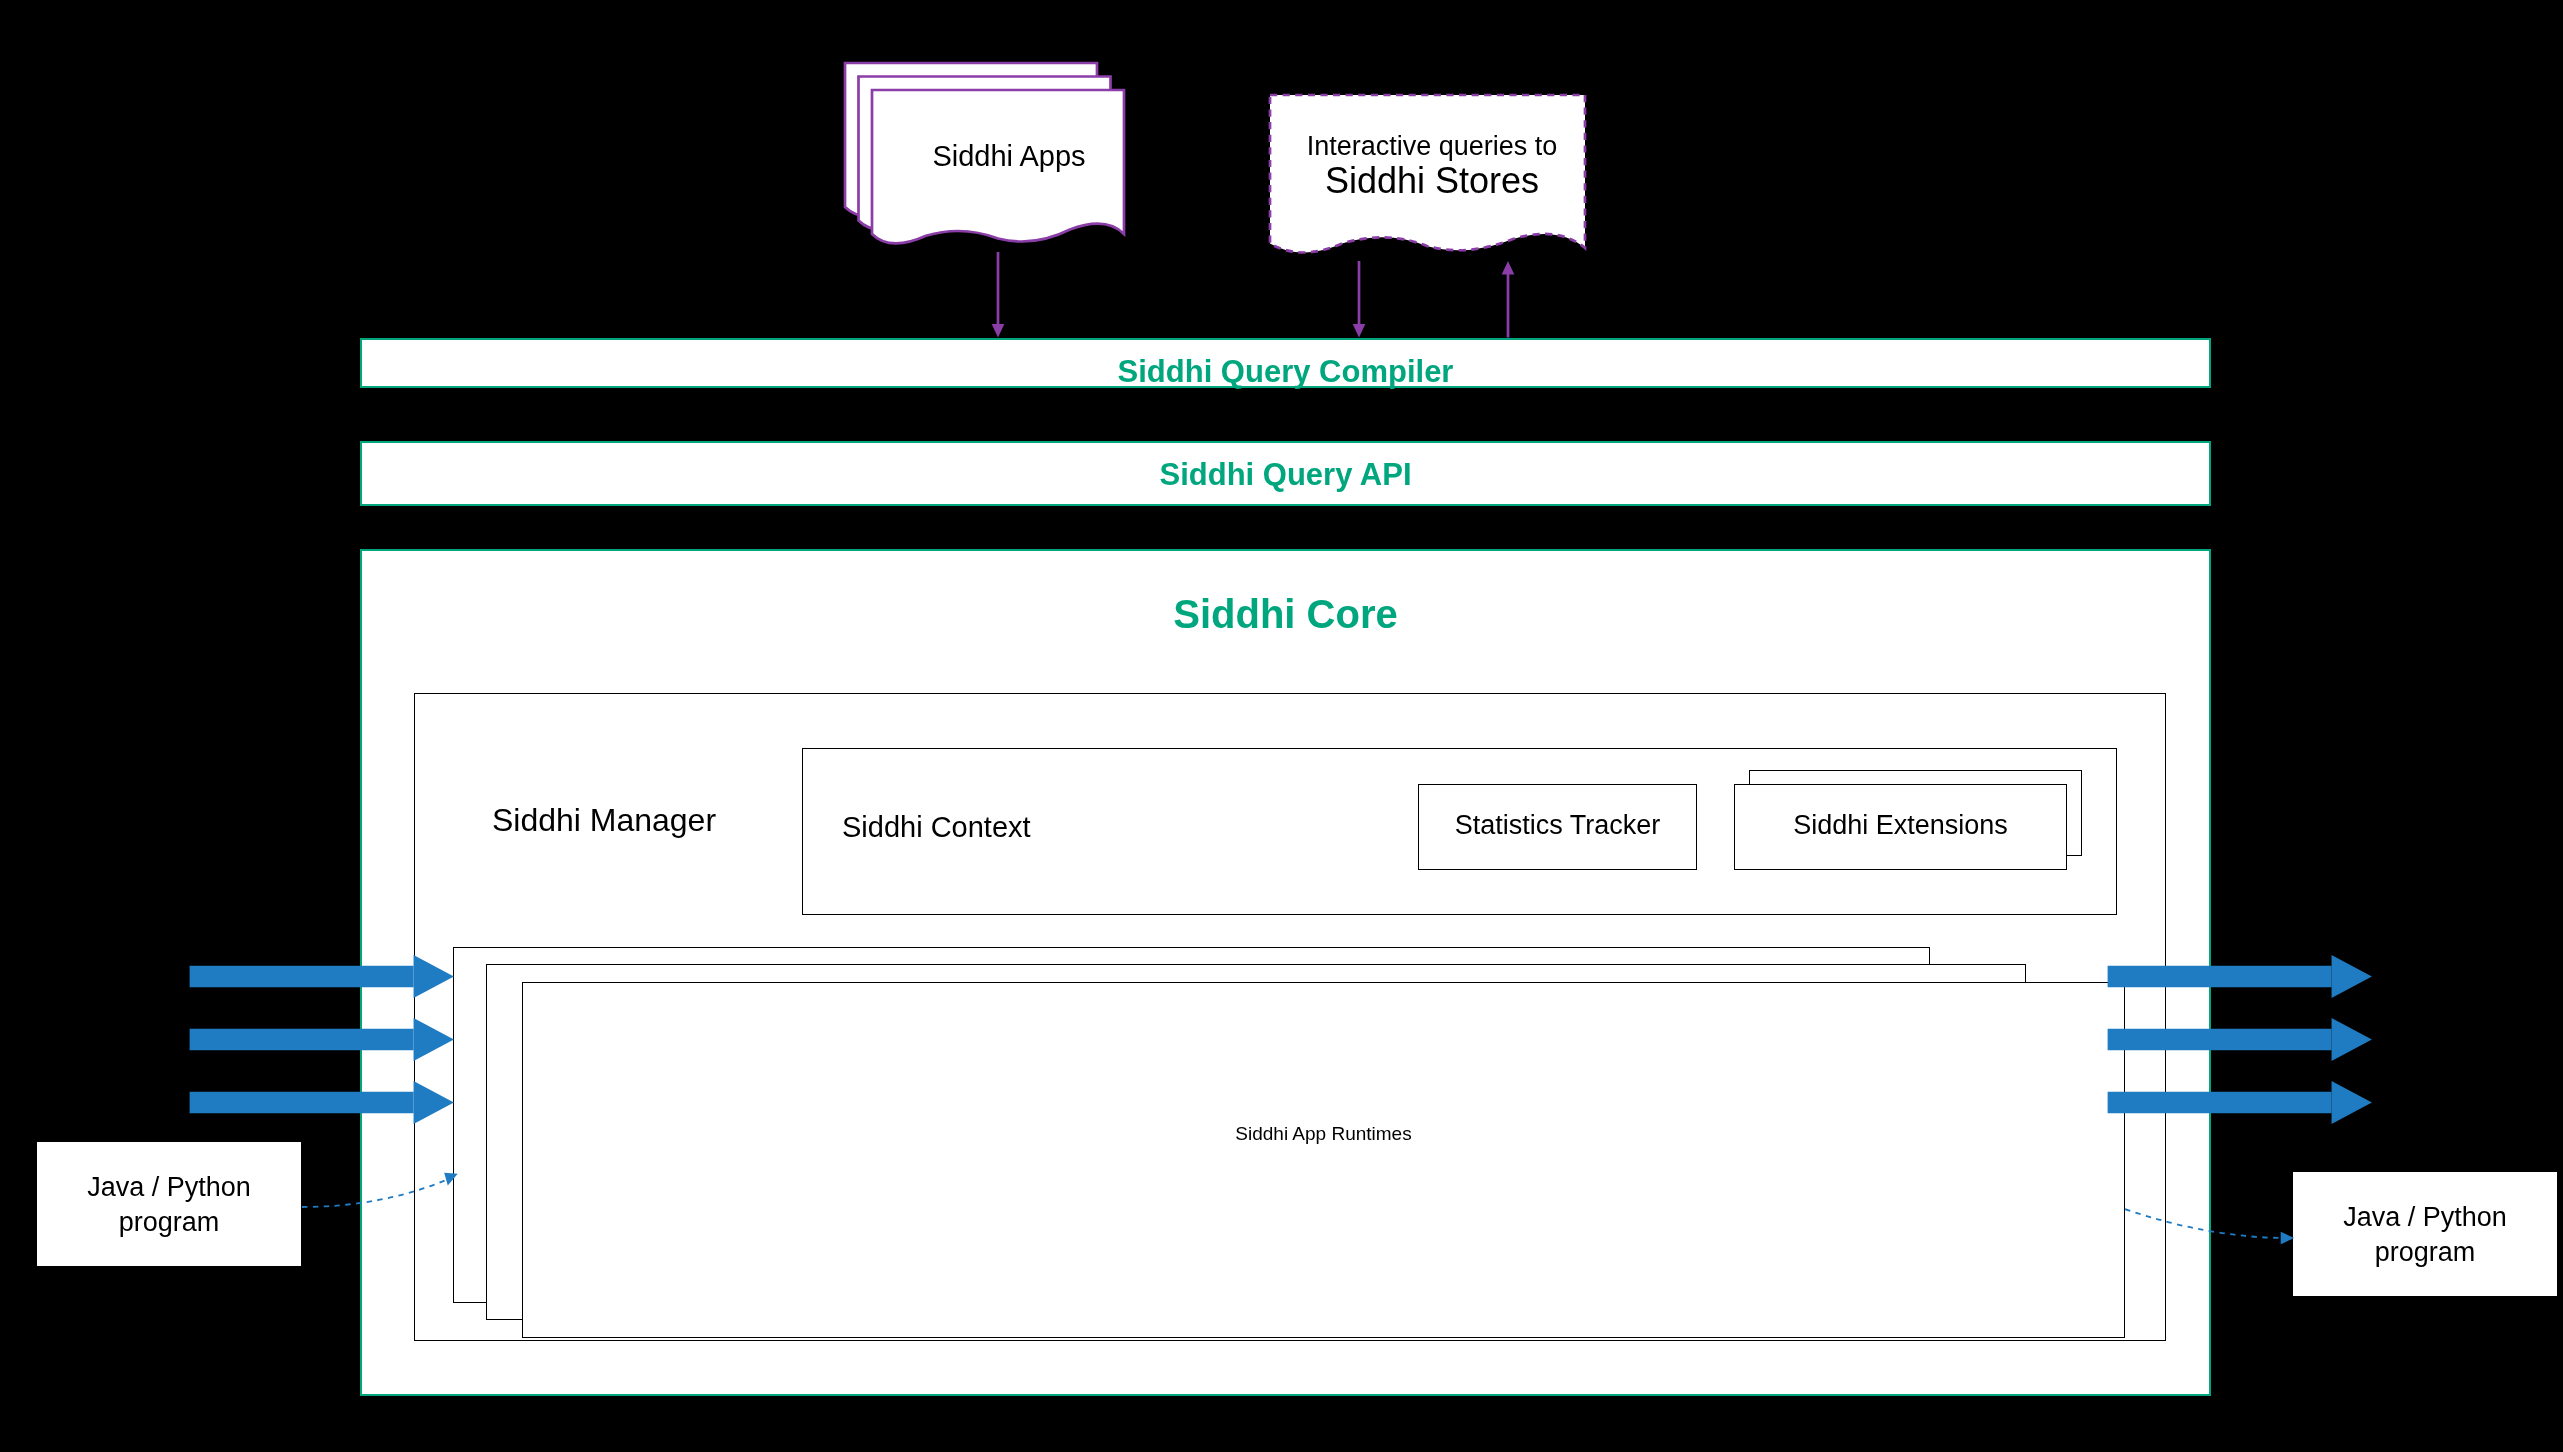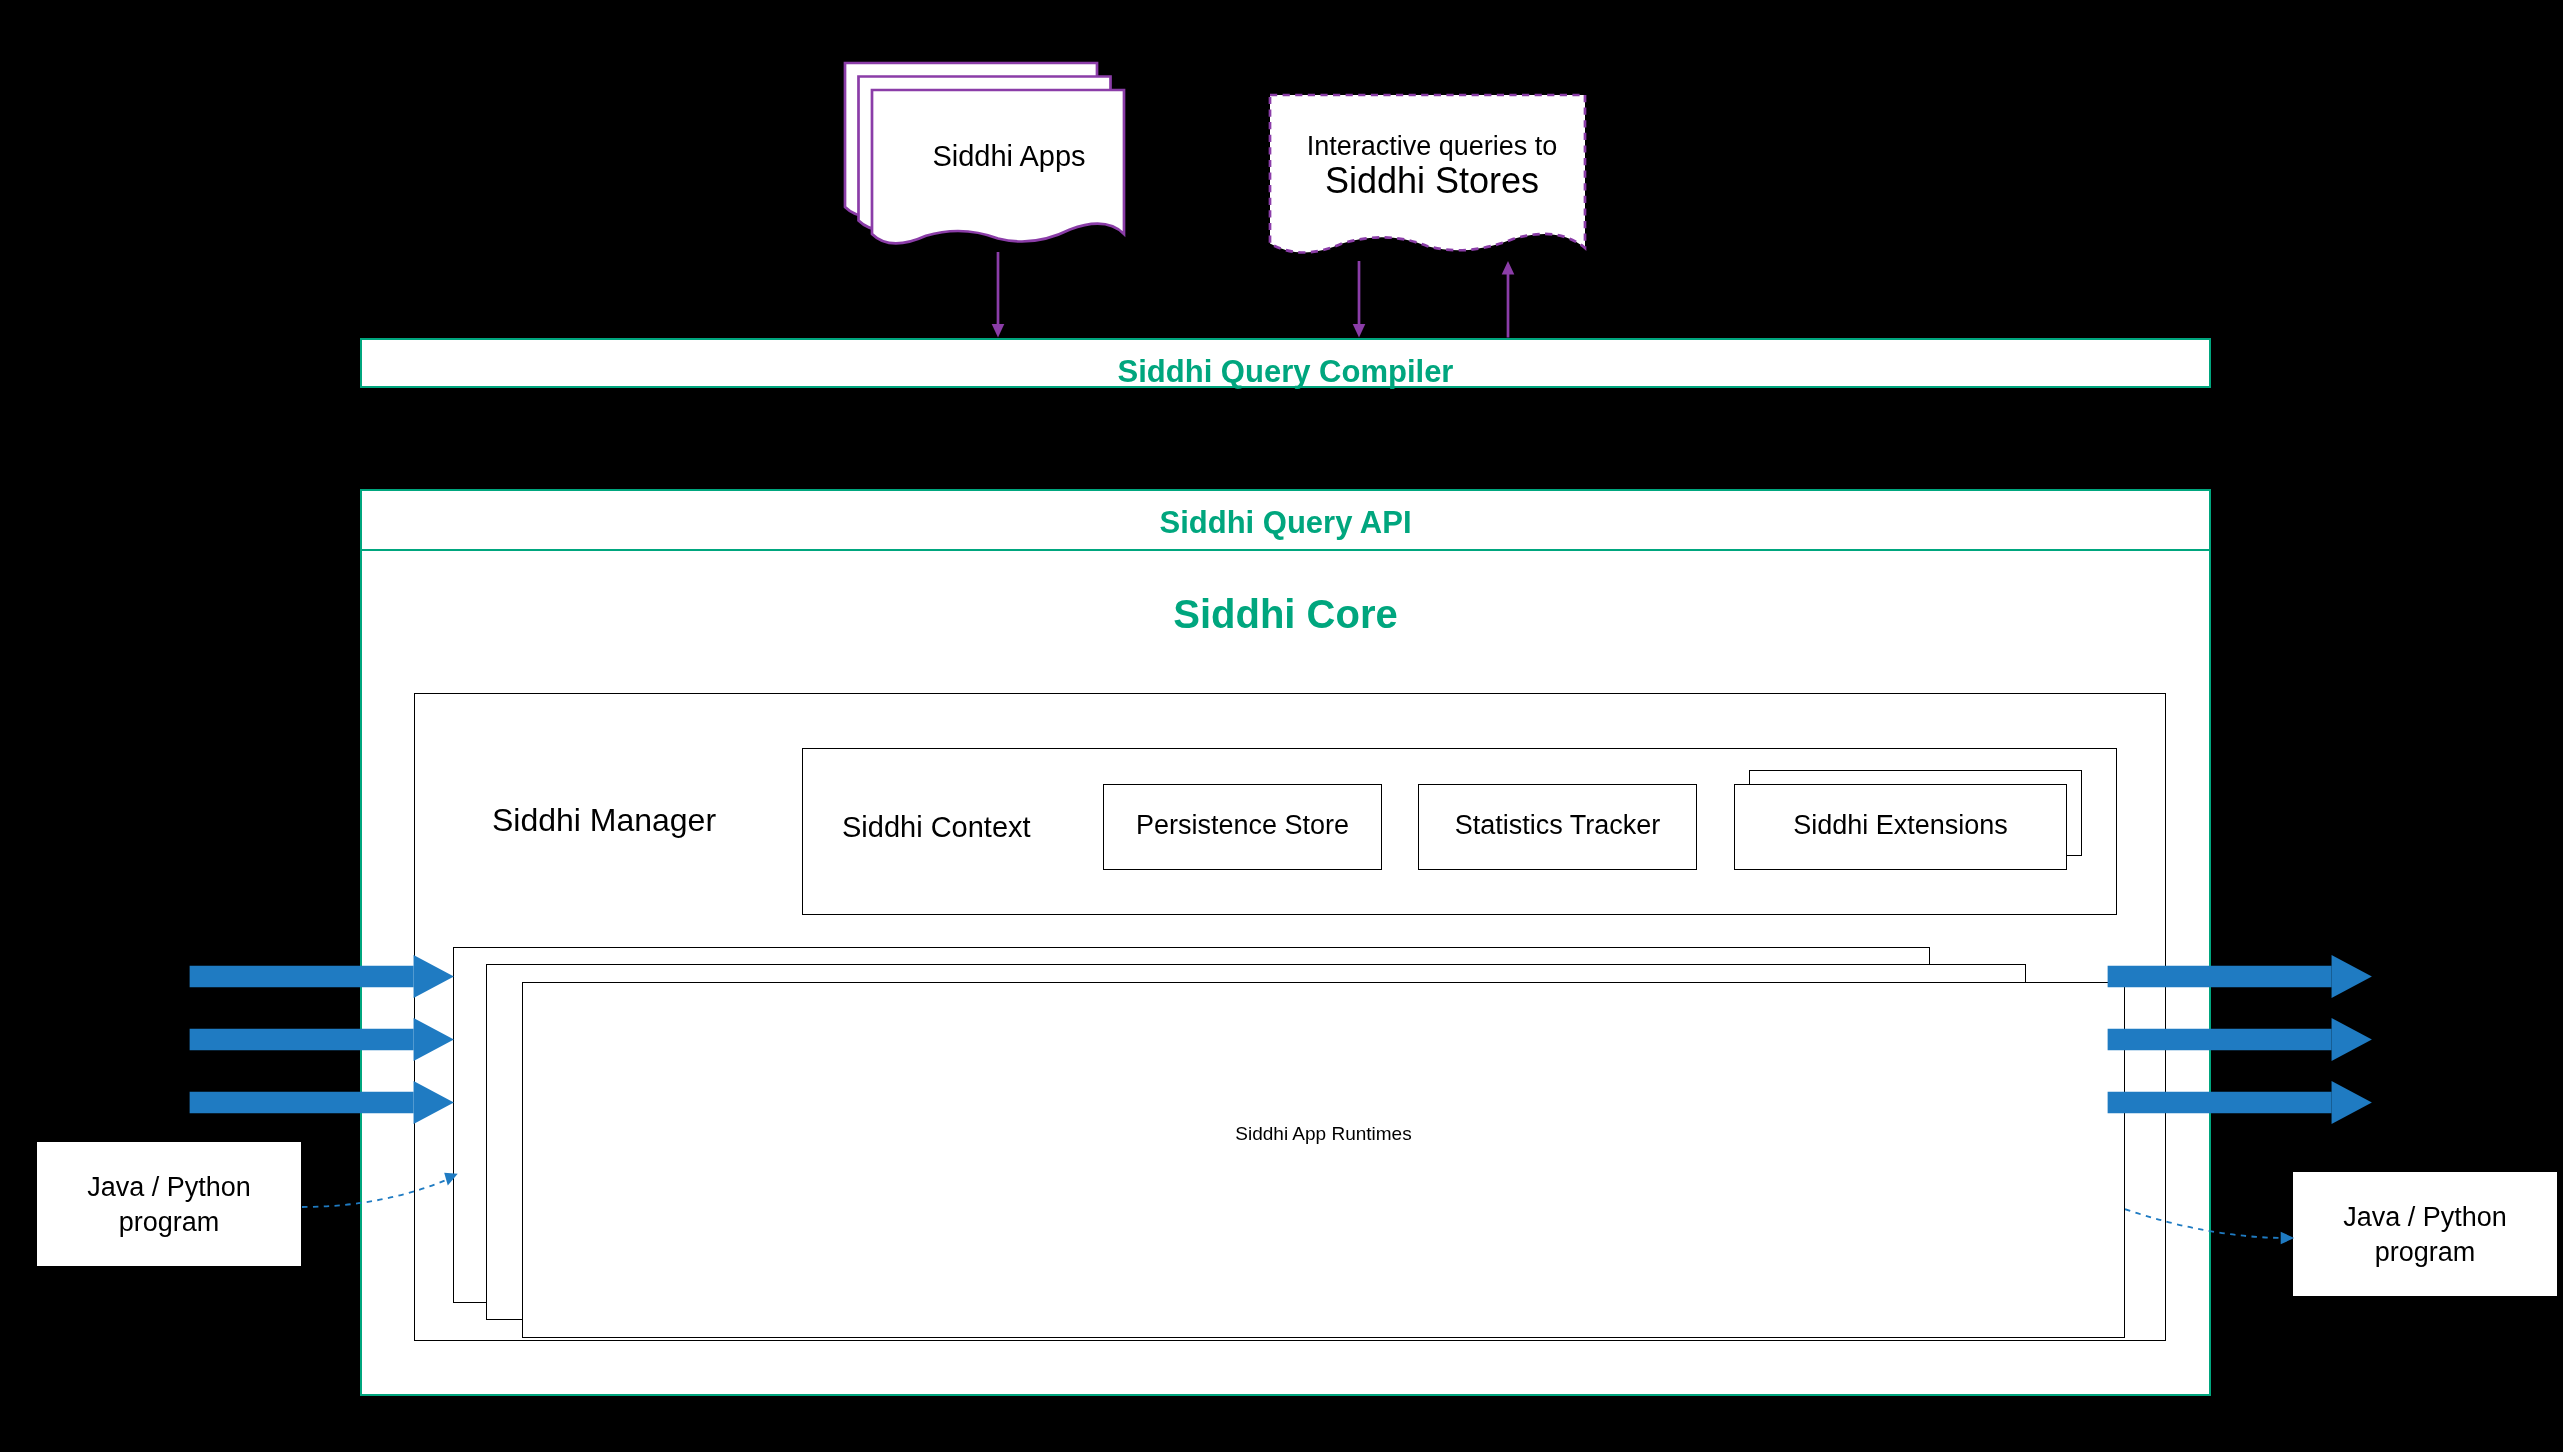--- a/index.html
+++ b/index.html
@@ -73,39 +73,36 @@
   </svg>
   <svg style="position:absolute; left:1498px; top:261px; width:20px; height:81px;" viewBox="0 0 22 90" width="20" height="81">
     <line x1="11" y1="85" x2="11" y2="10" stroke="#8b3da8" stroke-width="3"></line>
     <polygon points="11,0 4,15 18,15" fill="#8b3da8"></polygon>
   </svg>
 
   <div class="box teal-border" style="left:360px; top:338px; width:1851px; height:50px;">
     <div class="label teal-text" style="left:0; top:14.4px; width:100%; font-size:31px;">Siddhi Query Compiler</div>
   </div>
 
-  <div class="box teal-border" style="left:360px; top:441px; width:1851px; height:65px;margin-top:48px;">
+  <div class="box teal-border" style="left:360px; top:441px; width:1851px; height:65px;">
     <div class="label teal-text" style="left:0; top:14.4px; width:100%; font-size:31px;">Siddhi Query API</div>
   </div>
 
   <div class="box teal-border" style="left:360px; top:549px; width:1851px; height:847px;">
     <div class="label teal-text" style="left:0; top:41px; width:100%; font-size:40px;">Siddhi Core</div>
   </div>
 
   <div class="box" style="left:414px; top:693px; width:1752px; height:648px;">
     <div class="label black-text" style="left:45px; top:108px; width:288px; font-size:32px; text-align:center;">Siddhi Manager</div>
   </div>
 
   <div class="box" style="left:802px; top:748px; width:1315px; height:167px;"></div>
 
   <div class="label black-text" style="left:842px; top:811px; width:234px; font-size:29px; text-align:left;">Siddhi Context</div>
 
-  <div class="box" style="left:1103px; top:784px; width:279px; height:86px;">
-    <div class="label black-text" style="left:0; top:25px; width:100%; font-size:27px;">Persistence Store</div>
-  </div>
 
   <div class="box" style="left:1418px; top:784px; width:279px; height:86px;">
     <div class="label black-text" style="left:0; top:25px; width:100%; font-size:27px;">Statistics Tracker</div>
   </div>
 
   <div class="stacked-back" style="left:1749px; top:770px; width:333px; height:86px;"></div>
   <div class="box" style="left:1734px; top:784px; width:333px; height:86px;">
     <div class="label black-text" style="left:0; top:25px; width:100%; font-size:27px;">Siddhi Extensions</div>
   </div>
 

